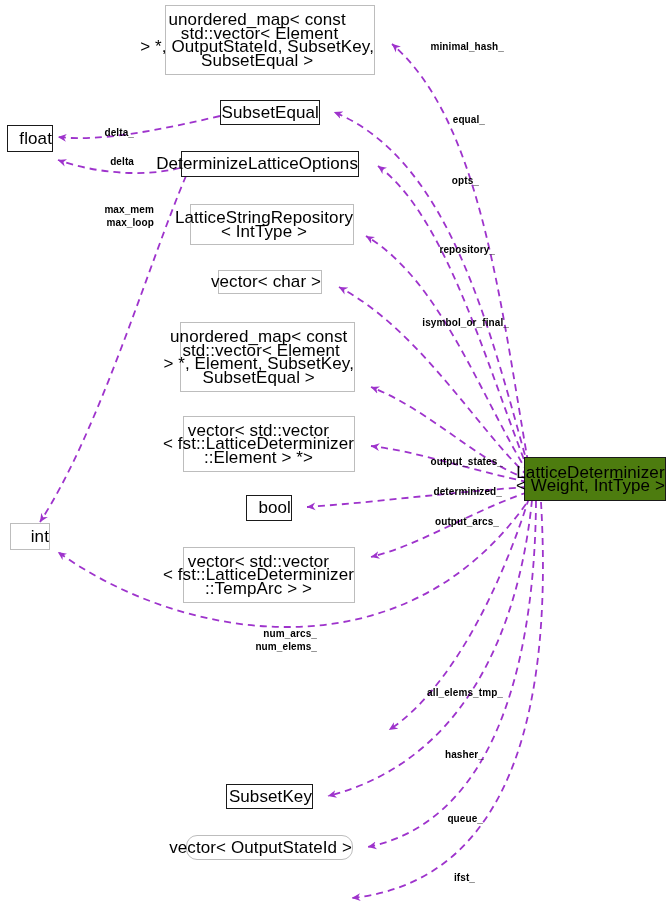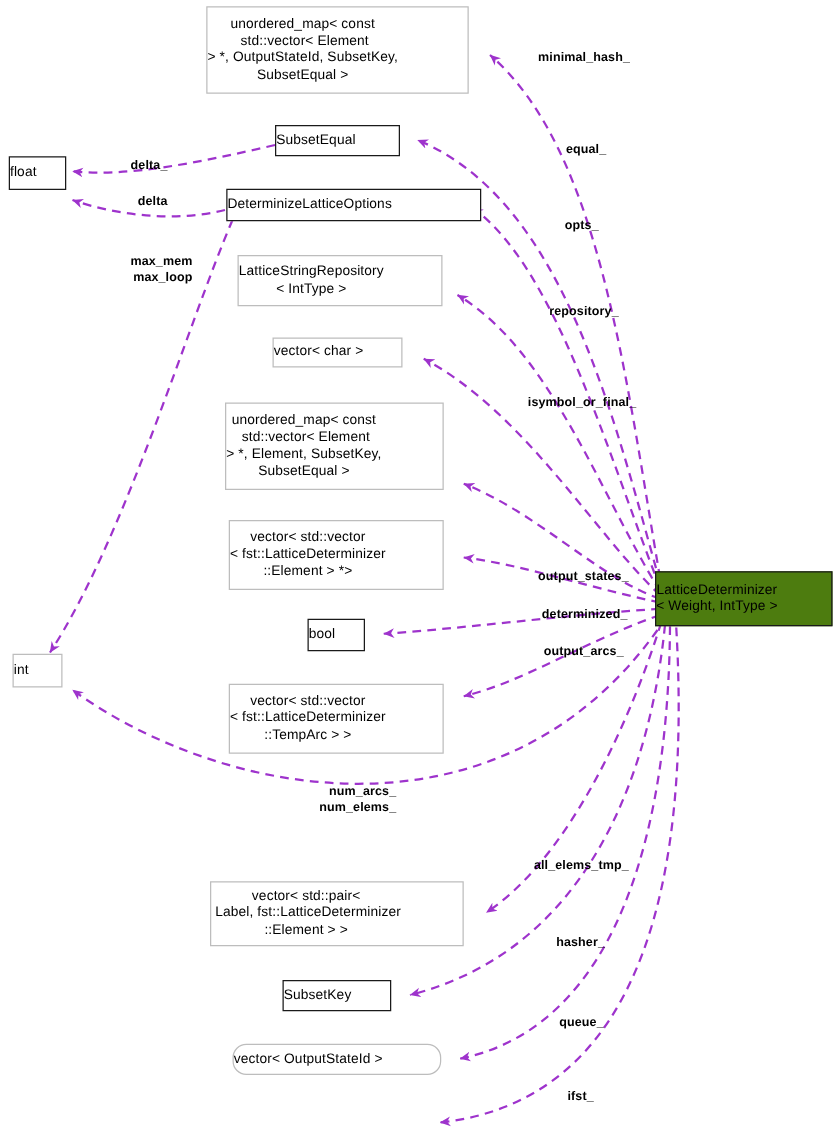--- a/index.html
+++ b/index.html
@@ -6,23 +6,23 @@
   html,body{margin:0;padding:0;background:#ffffff;}
   body{font-family:"Liberation Sans", sans-serif;}
   #canvas{position:relative;width:671px;height:918px;background:#ffffff;overflow:hidden;}
   #edges{position:absolute;left:0;top:0;width:671px;height:918px;pointer-events:none;}
   .node{
     position:absolute;
     box-sizing:border-box;
     background:#ffffff;
     display:flex;
     align-items:center;
-    justify-content:flex-start;
+    justify-content:flex-end;
     text-align:center;
-    font-size:11px;
+    font-size:17px;
     line-height:13.5px;
     color:#000000;
     white-space:pre;
     letter-spacing:0.1px;
   }
   .node.thin{border:1px solid #bdbdbd;}
   .node.thick{border:1.6px solid #1a1a1a;}
   .node.main{
     background:#4d7c0f;
     border:1.6px solid #1a1a1a;
@@ -91,21 +91,21 @@
     <span>unordered_map&lt; const
  std::vector&lt; Element
 &gt; *, OutputStateId, SubsetKey,
 SubsetEqual &gt;</span>
   </div>
 
   <div class="node thick" style="left:220px;top:100px;width:100px;height:25px;">
     <span>SubsetEqual</span>
   </div>
 
-  <div class="node thick" style="left:181px;top:151px;width:204px;height:26px;">
+  <div class="node thick" style="left:181px;top:151px;width:178px;height:26px;">
     <span>DeterminizeLatticeOptions</span>
   </div>
 
   <div class="node thick" style="left:7px;top:125px;width:46px;height:27px;">
     <span>float</span>
   </div>
 
   <div class="node thin" style="left:190px;top:204px;width:164px;height:41px;">
     <span>LatticeStringRepository
 &lt; IntType &gt;</span>
@@ -135,25 +135,20 @@
   <div class="node thin" style="left:183px;top:547px;width:172px;height:56px;">
     <span>vector&lt; std::vector
 &lt; fst::LatticeDeterminizer
 ::TempArc &gt; &gt;</span>
   </div>
 
   <div class="node thin" style="left:10px;top:523px;width:40px;height:27px;">
     <span>int</span>
   </div>
 
-  <div class="node thin" style="left:168px;top:705px;width:203px;height:52px;">
-    <span>vector&lt; std::pair&lt;
- Label, fst::LatticeDeterminizer
-::Element &gt; &gt;</span>
-  </div>
 
   <div class="node thick" style="left:226px;top:784px;width:87px;height:25px;">
     <span>SubsetKey</span>
   </div>
 
   <div class="node thin" style="left:186px;top:835px;width:167px;height:25px;border-radius:11px;">
     <span>vector&lt; OutputStateId &gt;</span>
   </div>
 
 

